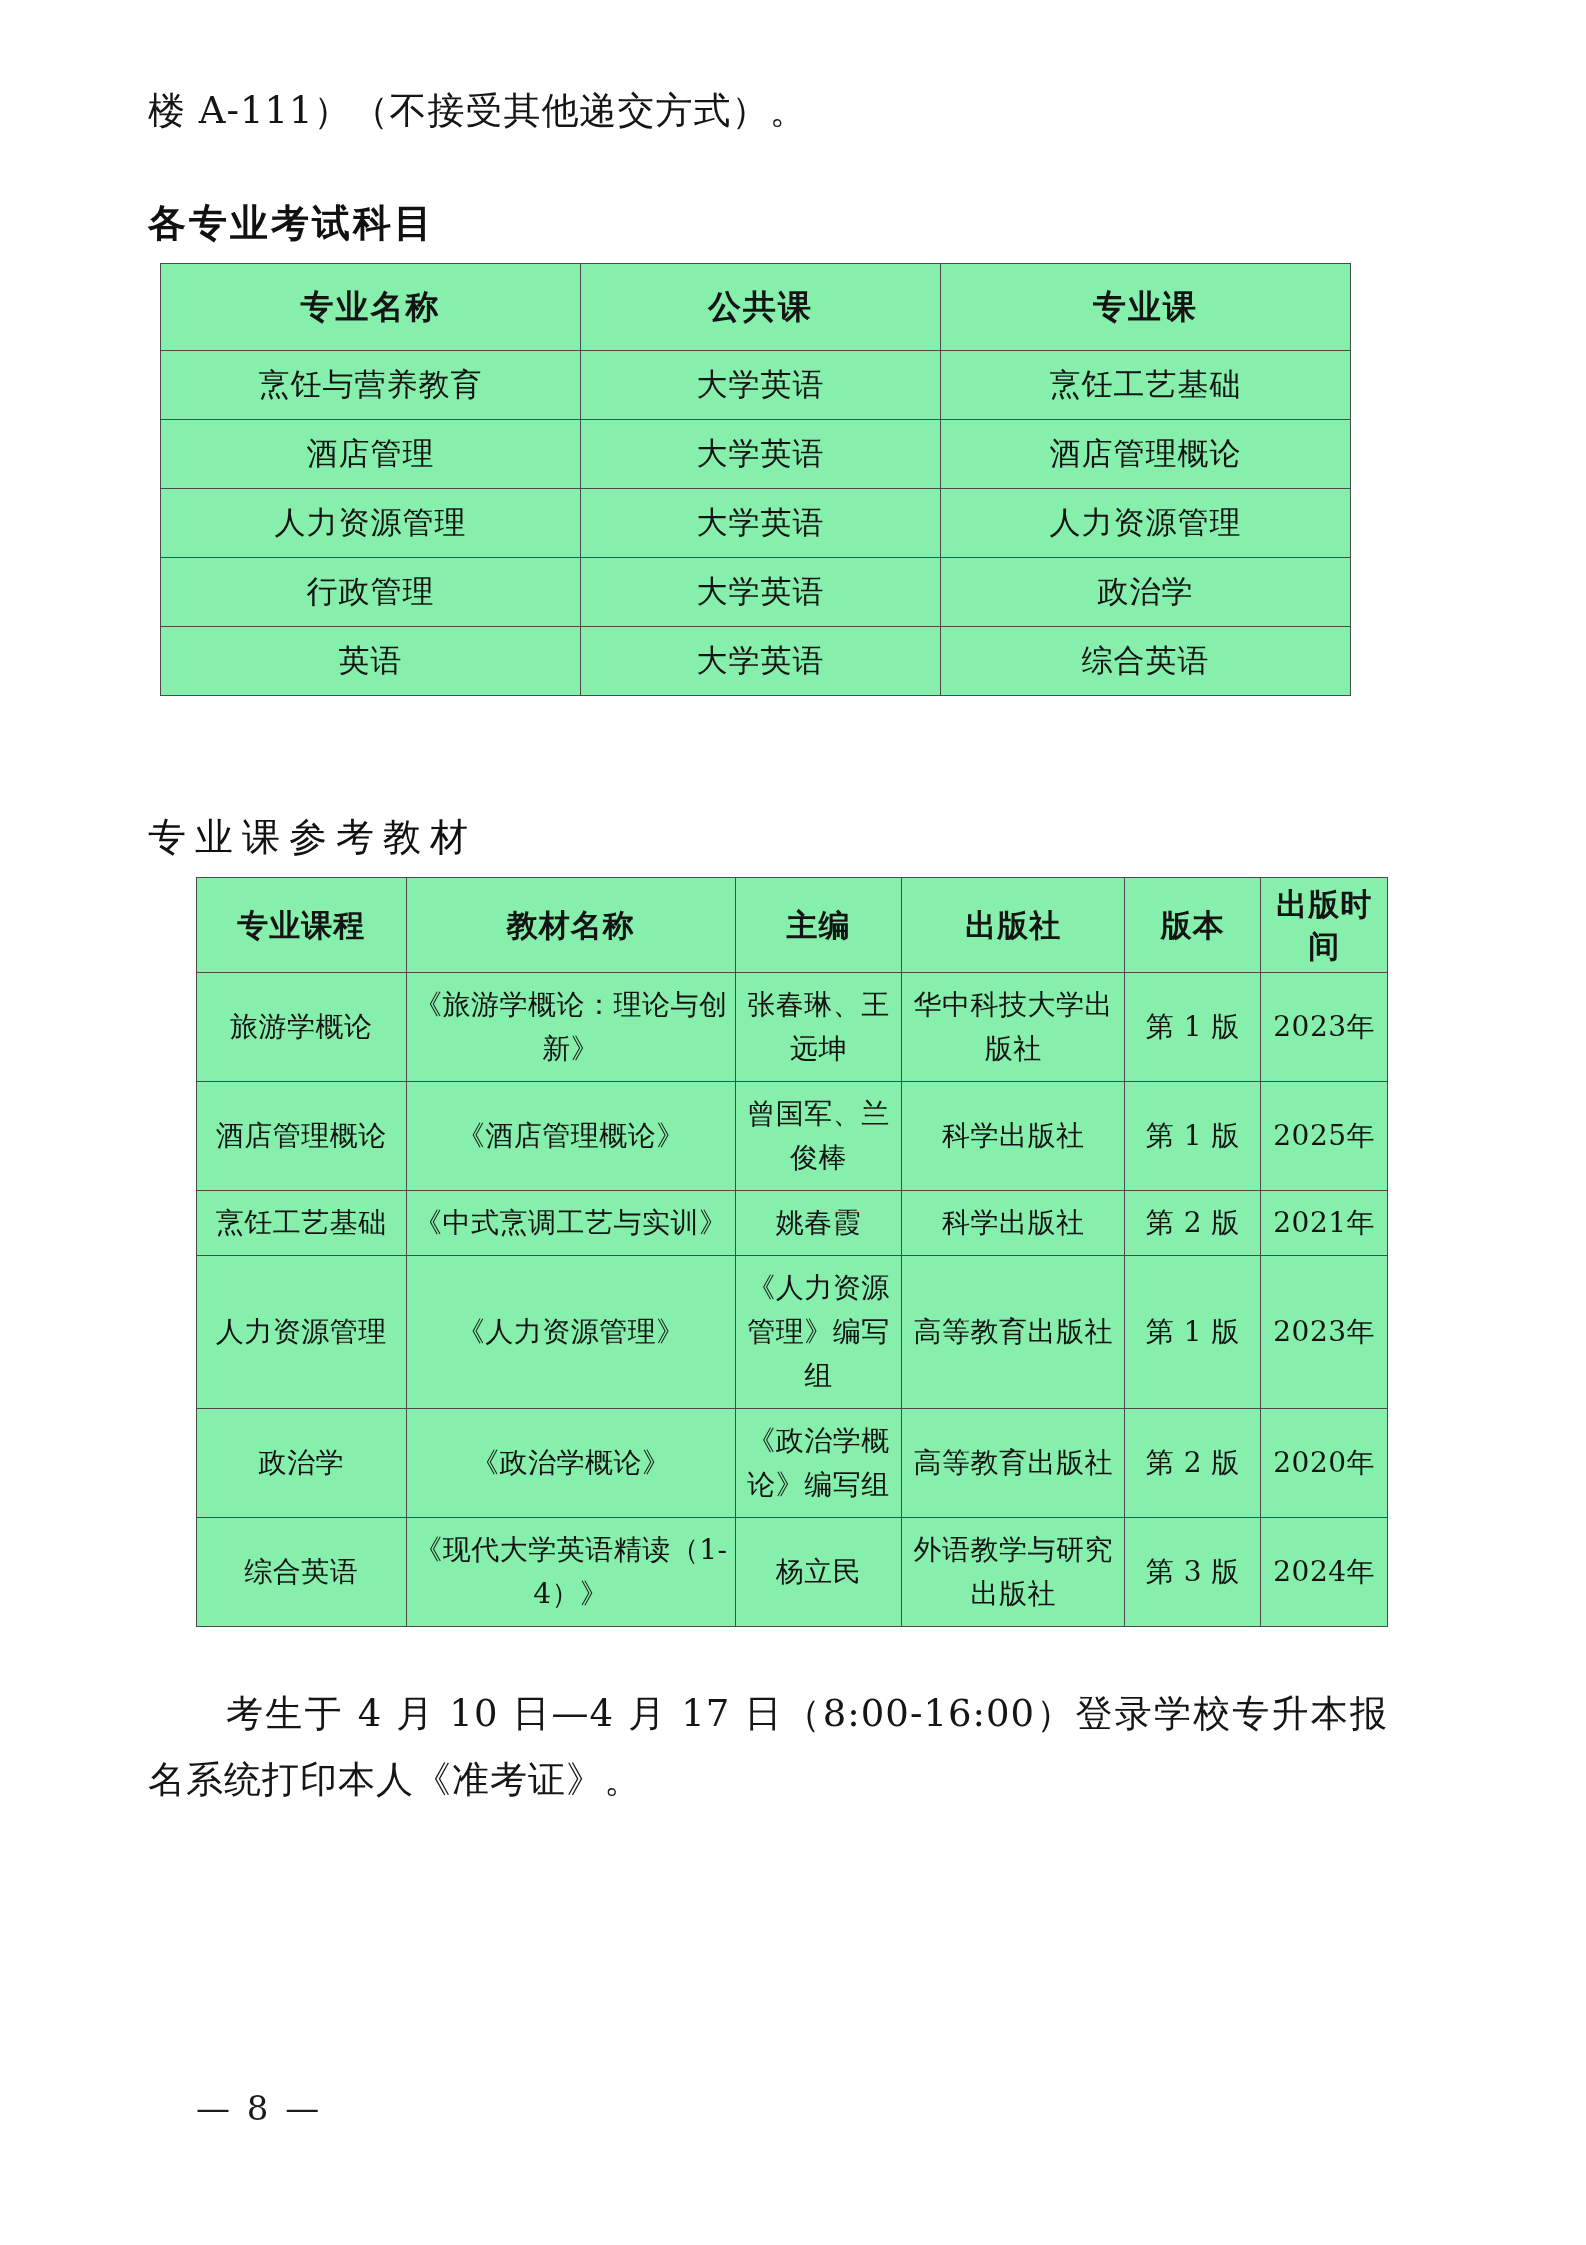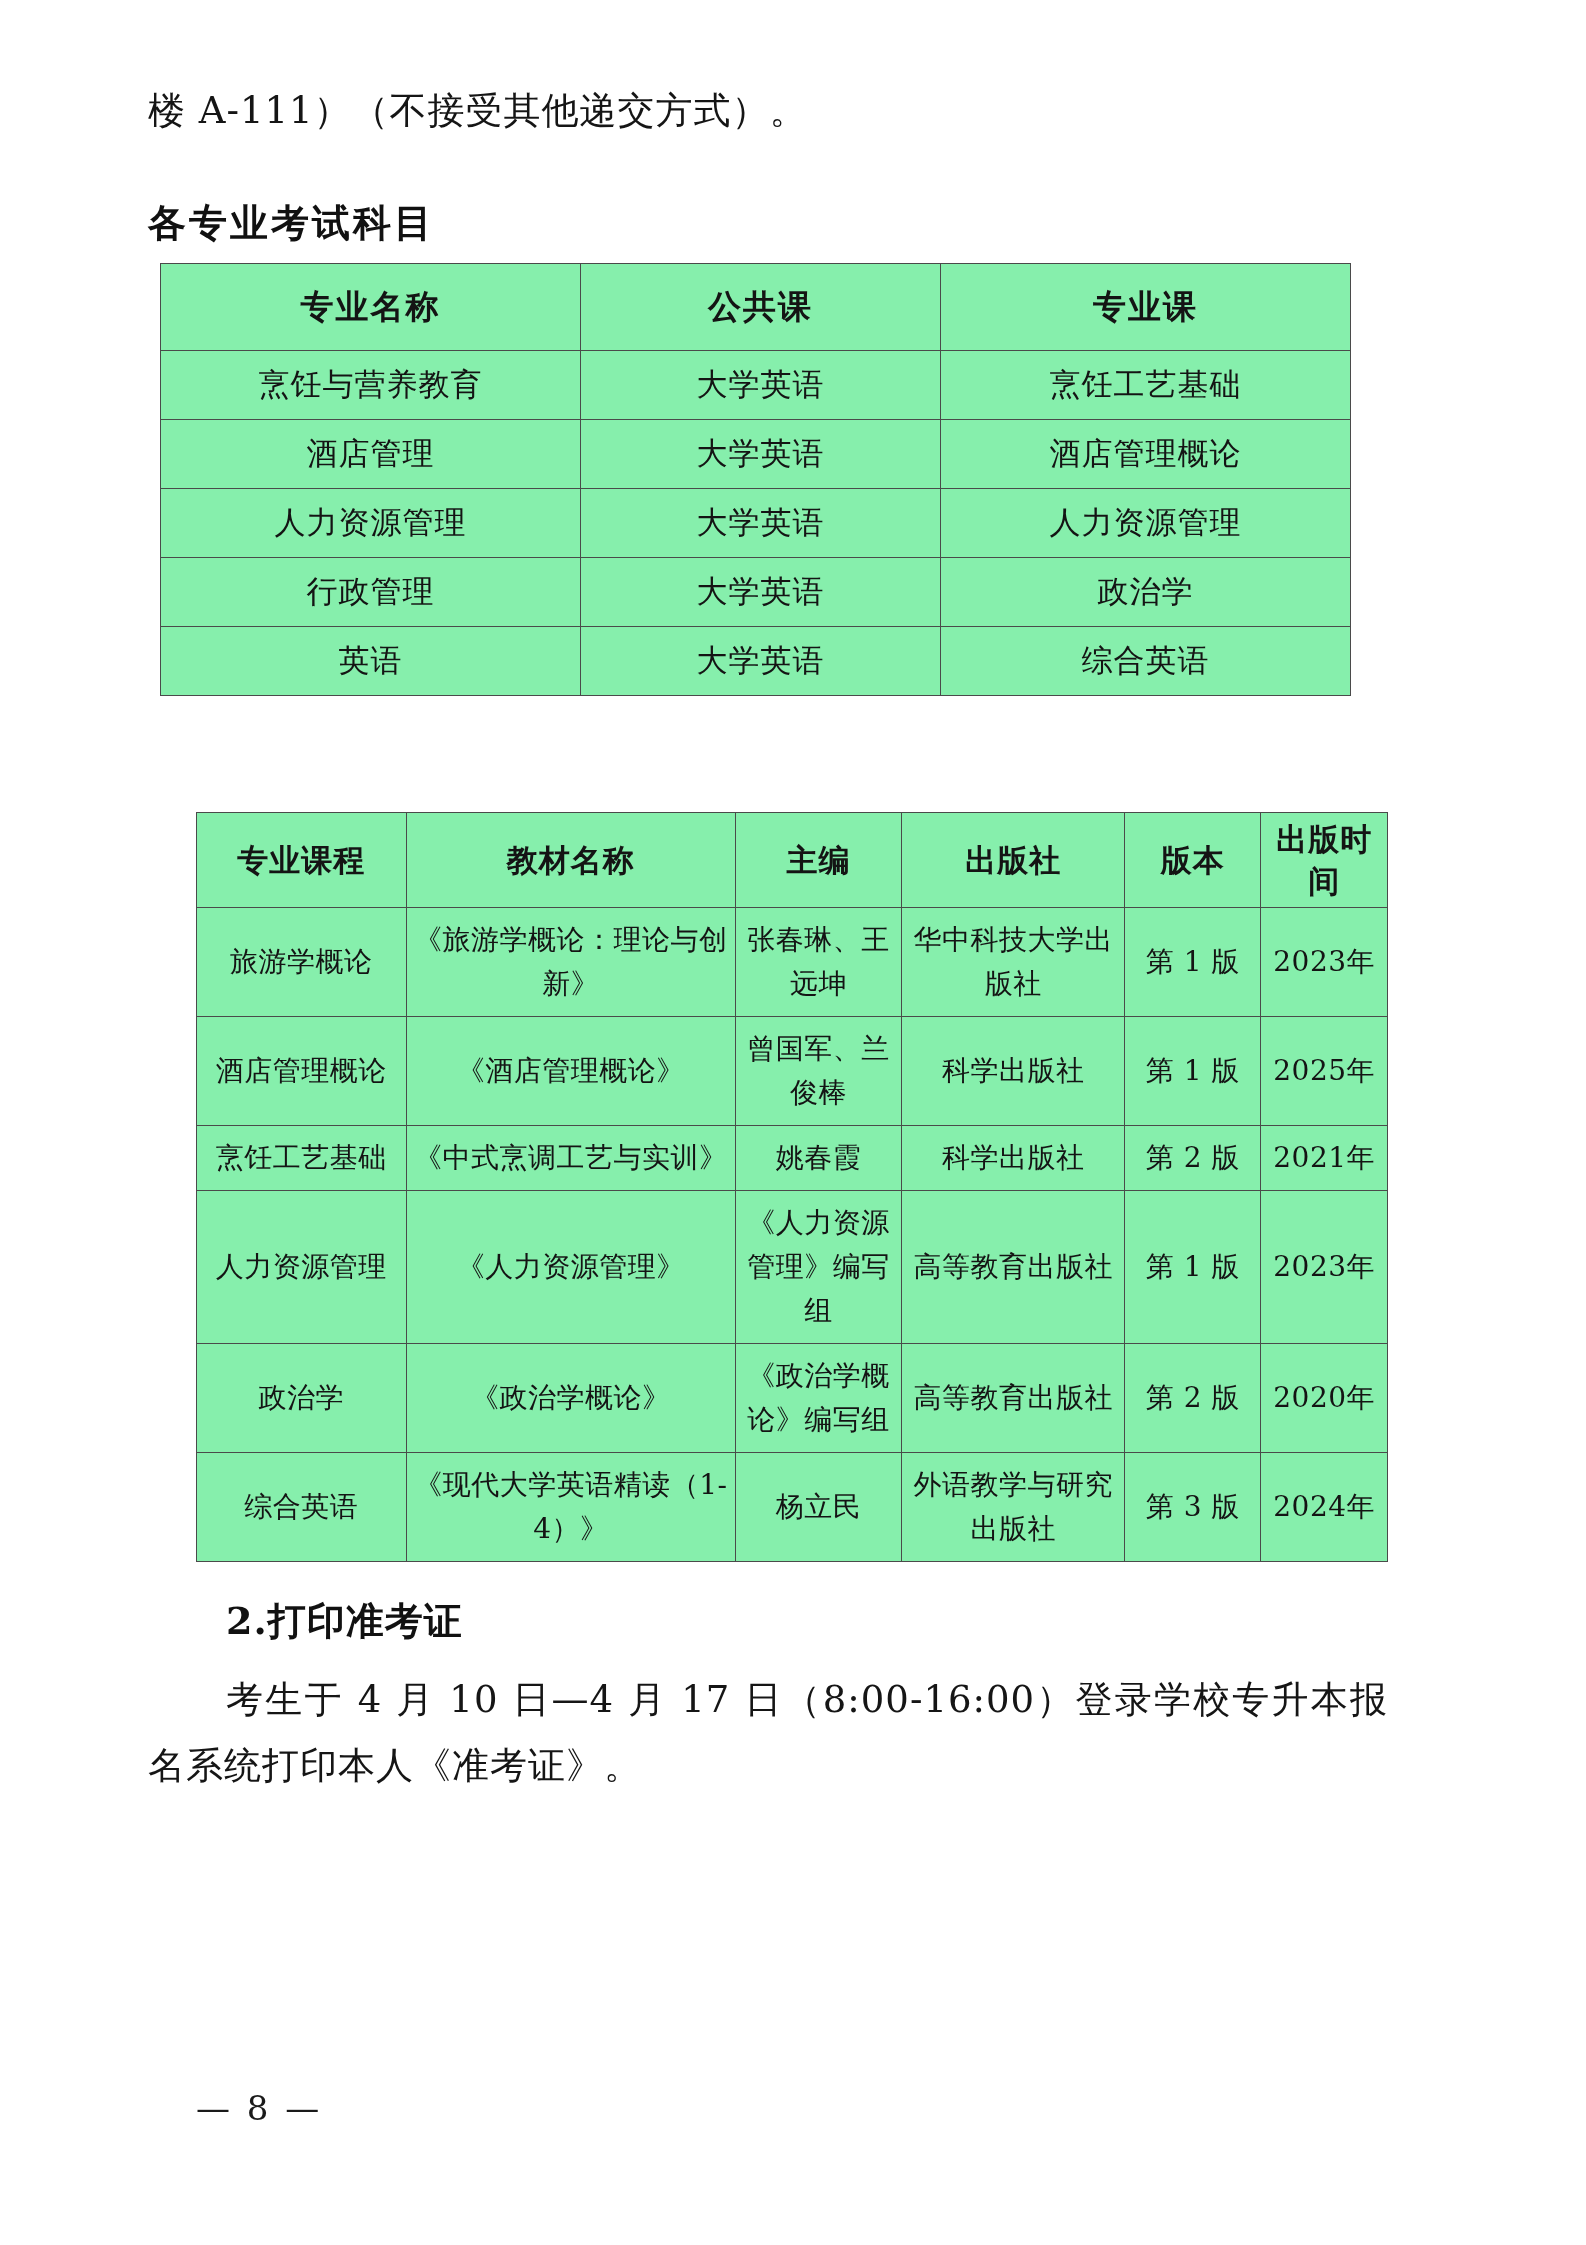--- a/index.html
+++ b/index.html
@@ -188,20 +188,21 @@
           <td>英语</td>
           <td>大学英语</td>
           <td>综合英语</td>
         </tr>
       </tbody>
     </table>
 
     <div class="gap-lg"></div>
     <div class="gap-lg"></div>
 
+    <div class="table-caption spaced">专业课参考教材</div>
 
     <table id="table-textbooks">
       <colgroup>
         <col class="t1">
           <col class="t2">
           <col class="t3">
           <col class="t4">
           <col class="t5">
           <col class="t6">
       </colgroup>
@@ -262,21 +263,20 @@
           <td>杨立民</td>
           <td>外语教学与研究出版社</td>
           <td>第 3 版</td>
           <td>2024年</td>
         </tr>
       </tbody>
     </table>
 
     <div class="gap-md"></div>
 
-    <p class="section-heading">2.打印准考证</p>
 
     <div class="gap-sm"></div>
 
     <p class="para indent">考生于 4 月 10 日—4 月 17 日（8:00-16:00）登录学校专升本报名系统打印本人《准考证》。</p>
 
   </div>
 
   <div class="page-number">— 8 —</div>
 </div>
 

